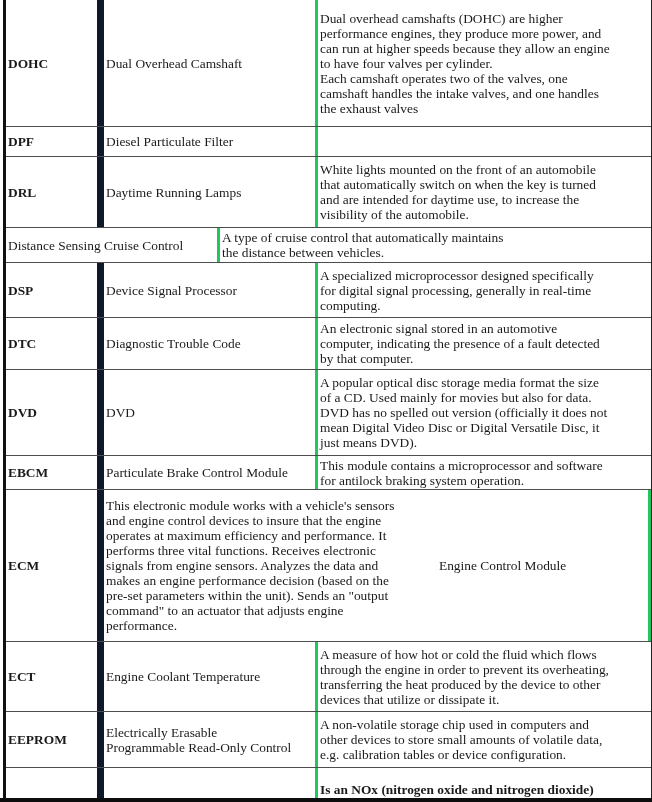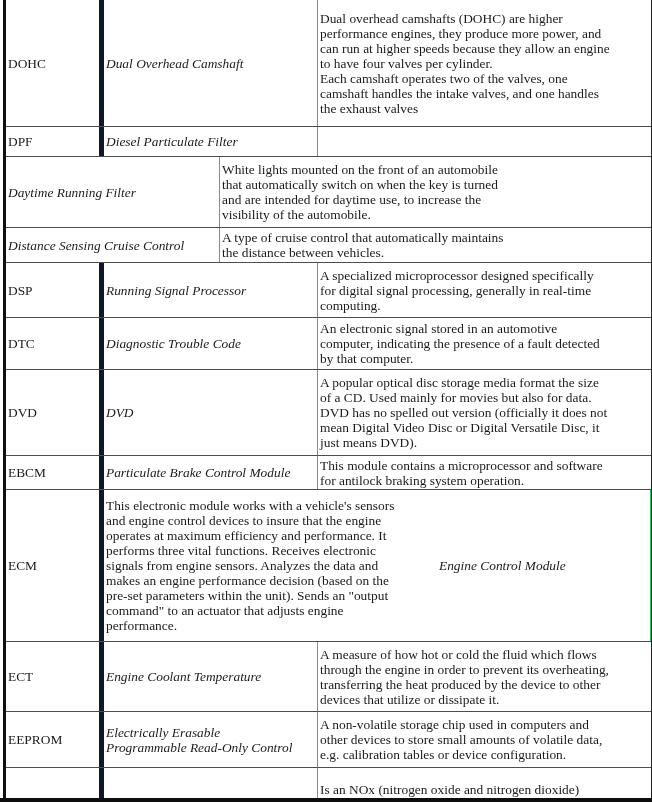--- a/index.html
+++ b/index.html
@@ -39,34 +39,35 @@
     align-items: center;
     padding: 0 2px;
     font-size: 13.4px;
     line-height: 15px;
     white-space: pre-line;
     overflow: hidden;
   }
   .c1 {
     width: 98px;
     flex: 0 0 98px;
-    border-right: 5px solid #0f172a;
+    border-right: 7px solid #0f172a;
+    font-weight: bold;
   }
   .c2 {
     width: 214px;
     flex: 0 0 214px;
-    border-right: 1px solid #22c55e;
-    font-style: italic;
+    border-right: 3px solid #22c55e;
   }
   .c3 {
     flex: 1 1 auto;
   }
   .vbottom {
     align-items: flex-end;
     padding-bottom: 1px;
+    font-weight: bold;
   }
   .bottom-edge {
     position: absolute;
     left: 0;
     top: 798px;
     width: 652px;
     height: 4px;
     background: #0d0d0d;
   }
 </style>
@@ -86,36 +87,37 @@
 camshaft handles the intake valves, and one handles
 the exhaust valves</div>
   </div>
 
   <div class="row" style="height:30px">
     <div class="cell c1">DPF</div>
     <div class="cell c2">Diesel Particulate Filter</div>
   </div>
 
   <div class="row" style="height:71px">
-    <div class="cell c2">Daytime Running Filter</div>
+    <div class="cell c1">DRL</div>
+    <div class="cell c2">Daytime Running Lamps</div>
     <div class="cell c3">White lights mounted on the front of an automobile
 that automatically switch on when the key is turned
 and are intended for daytime use, to increase the
 visibility of the automobile.</div>
   </div>
 
   <div class="row" style="height:35px">
     <div class="cell c2">Distance Sensing Cruise Control</div>
     <div class="cell c3">A type of cruise control that automatically maintains
 the distance between vehicles.</div>
   </div>
 
   <div class="row" style="height:55px">
     <div class="cell c1">DSP</div>
-    <div class="cell c2">Running Signal Processor</div>
+    <div class="cell c2">Device Signal Processor</div>
     <div class="cell c3">A specialized microprocessor designed specifically
 for digital signal processing, generally in real-time
 computing.</div>
   </div>
 
   <div class="row" style="height:52px">
     <div class="cell c1">DTC</div>
     <div class="cell c2">Diagnostic Trouble Code</div>
     <div class="cell c3">An electronic signal stored in an automotive
 computer, indicating the presence of a fault detected

